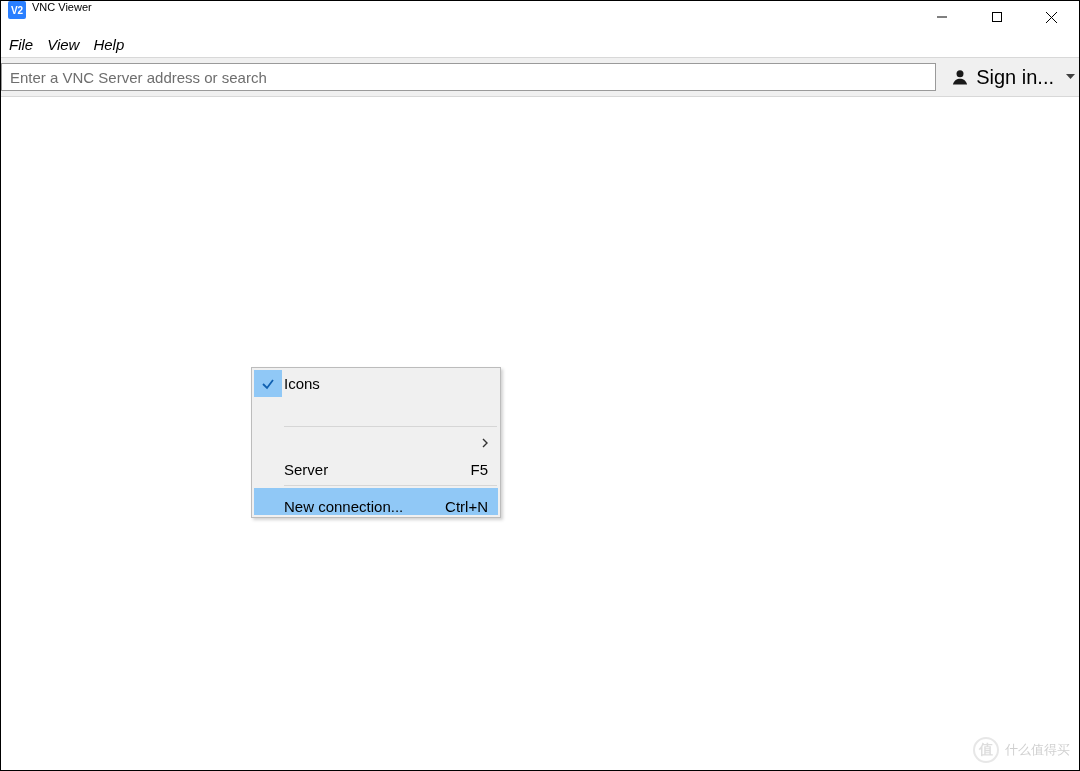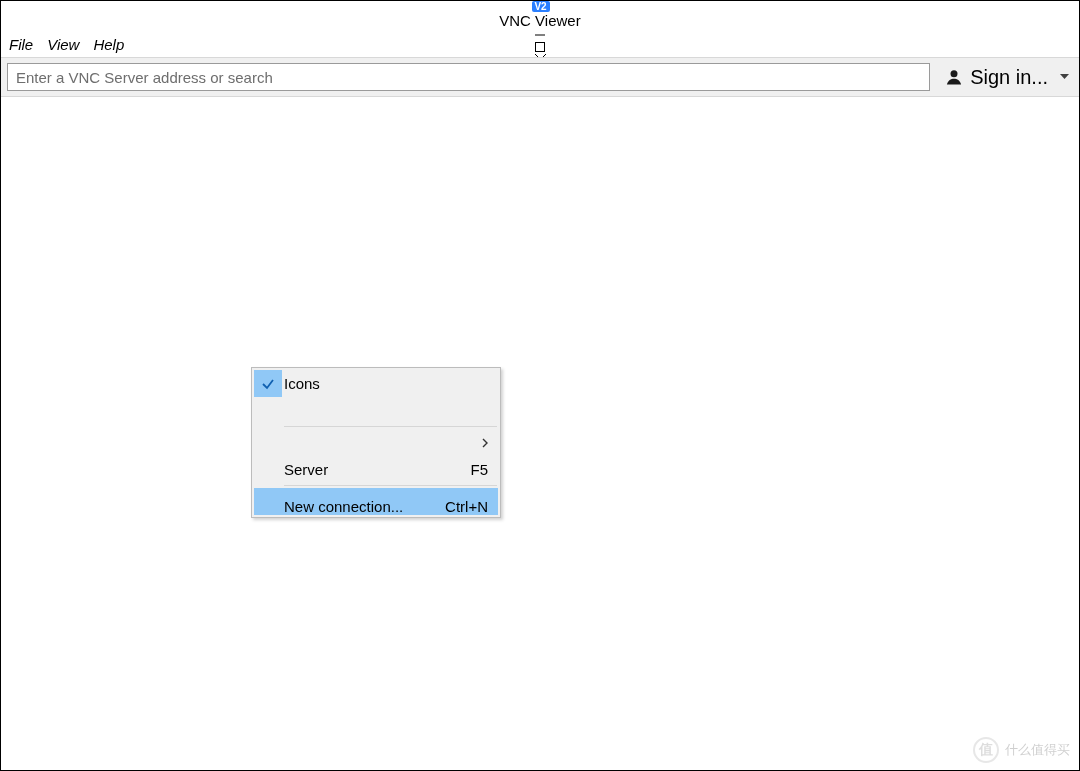--- a/index.html
+++ b/index.html
@@ -17,37 +17,36 @@
     width: 1080px; height: 771px;
     border: 1px solid #000;
     background: #fff;
     display: flex;
     flex-direction: column;
   }
   
   .titlebar {
     height: 32px;
     display: flex;
-    align-items: center;
+    align-items: flex-start;
     background: #fff;
     border-bottom: 0;
-    flex-direction: column;
   }
   .app-icon {
     width: 18px; height: 18px;
     background: #2a7fff;
     color: #fff;
     font-size: 10px;
     font-weight: bold;
     display: flex; align-items: center; justify-content: center;
     margin: 0 6px 0 7px;
     border-radius: 2px;
     letter-spacing: 0px;
   }
-  .title-text { font-size: 15px; }
+  .title-text { font-size: 11px; }
   .titlebar .spacer { flex: 1; }
   .win-btn {
     width: 55px; height: 32px;
     display: flex; align-items: center; justify-content: center;
     font-size: 14px;
   }
   .win-btn svg { stroke:#000; stroke-width:1; fill:none; }
   
   .menubar {
     height: 24px;
@@ -62,21 +61,21 @@
     font-style: italic;
   }
   
   .toolbar {
     height: 40px;
     background: #f0f0f0;
     border-top: 1px solid #d8d8d8;
     border-bottom: 1px solid #d8d8d8;
     display: flex;
     align-items: center;
-    padding: 0 6px;
+    padding: 0 0;
     gap: 10px;
   }
   .search-input {
     flex: 1;
     height: 28px;
     border: 1px solid #9a9a9a;
     background: #fff;
     padding: 0 8px;
     font-size: 15px;
     color: #000;

